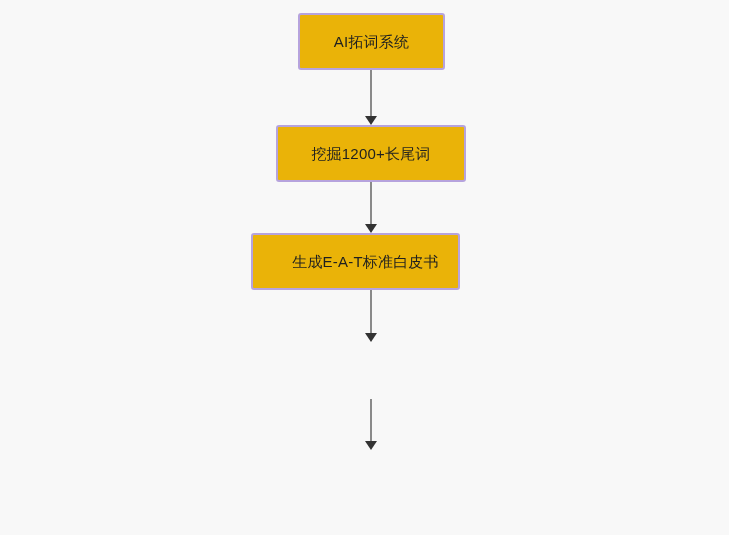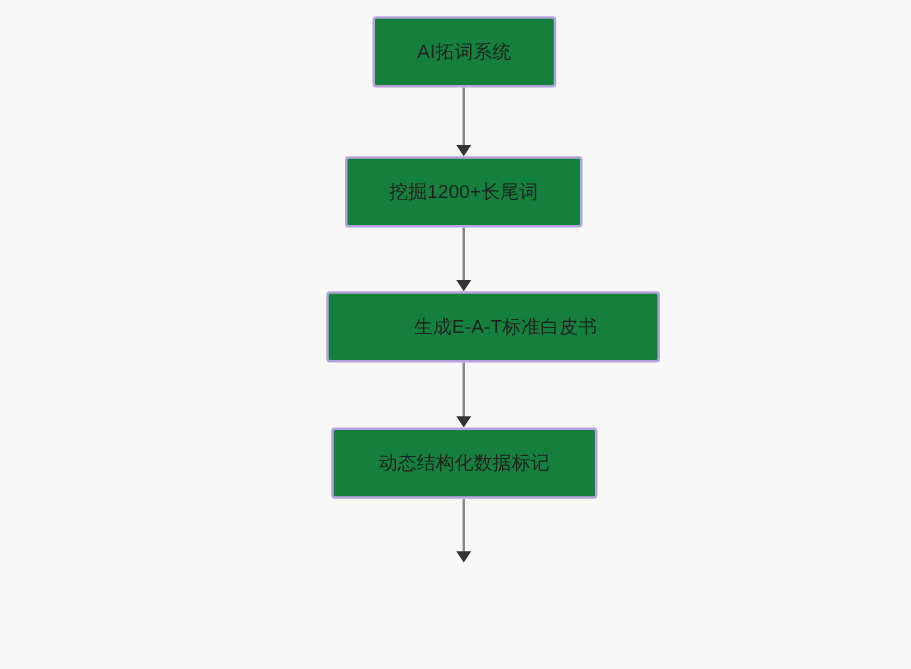--- a/index.html
+++ b/index.html
@@ -15,21 +15,21 @@
     overflow: hidden;
   }
   #flow-canvas {
     position: relative;
     width: 729px;
     height: 535px;
   }
   .node {
     position: absolute;
     box-sizing: border-box;
-    background: #15803d;
+    background: #eab308;
     border: 2px solid #b6a3dd;
     border-radius: 3px;
     display: flex;
     align-items: center;
     justify-content: center;
     color: #1f2020;
     font-size: 15px;
     line-height: 1.2;
     letter-spacing: 0.2px;
     white-space: nowrap;
@@ -78,20 +78,17 @@
     <div class="edge-line" style="height: 43px;"></div>
     <div class="edge-arrow" style="top: 42px;"></div>
   </div>
 
   <div class="node" style="left: 298px; top: 13px; width: 147px; height: 57px;">
     <span>AI拓词系统</span>
   </div>
   <div class="node" style="left: 276px; top: 125px; width: 190px; height: 57px;">
     <span>挖掘1200+长尾词</span>
   </div>
-  <div class="node" style="left: 261px; top: 233px; width: 267px; height: 57px; padding-left: 20px;">
+  <div class="node" style="left: 251px; top: 233px; width: 209px; height: 57px; padding-left: 20px;">
     <span>生成E-A-T标准白皮书</span>
-  </div>
-  <div class="node" style="left: 265px; top: 342px; width: 213px; height: 57px;">
-    <span>动态结构化数据标记</span>
   </div>
 
 </div>
 
 </body></html>

